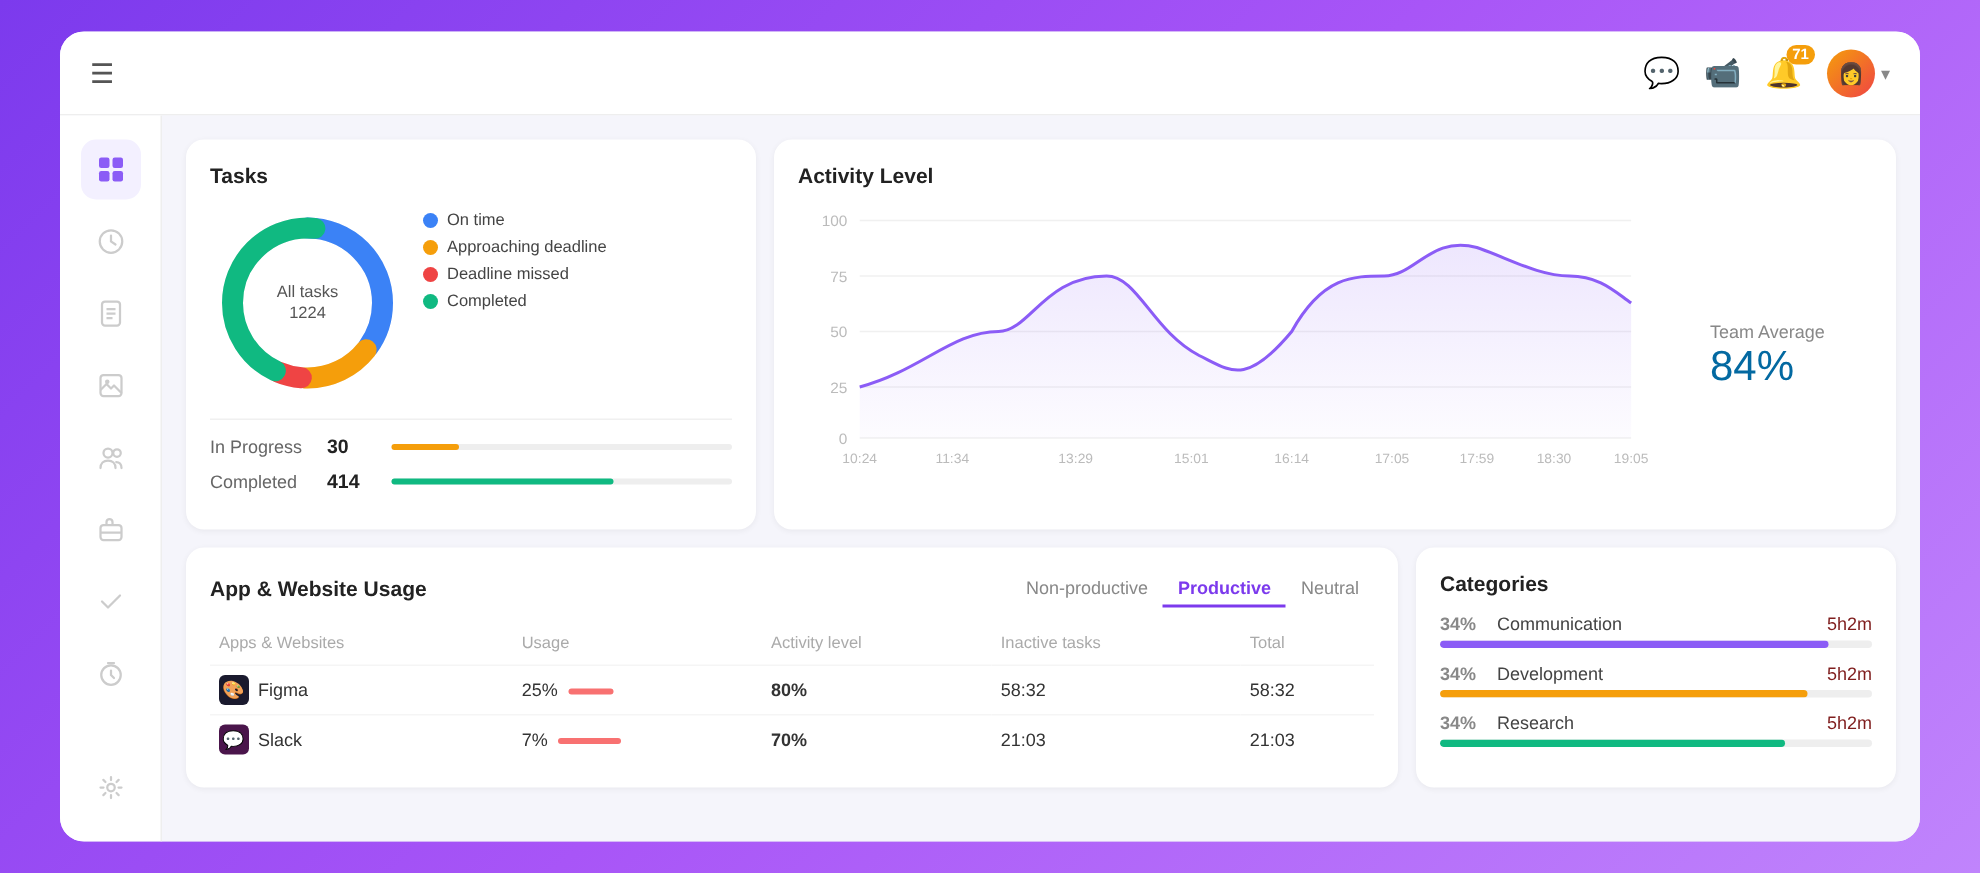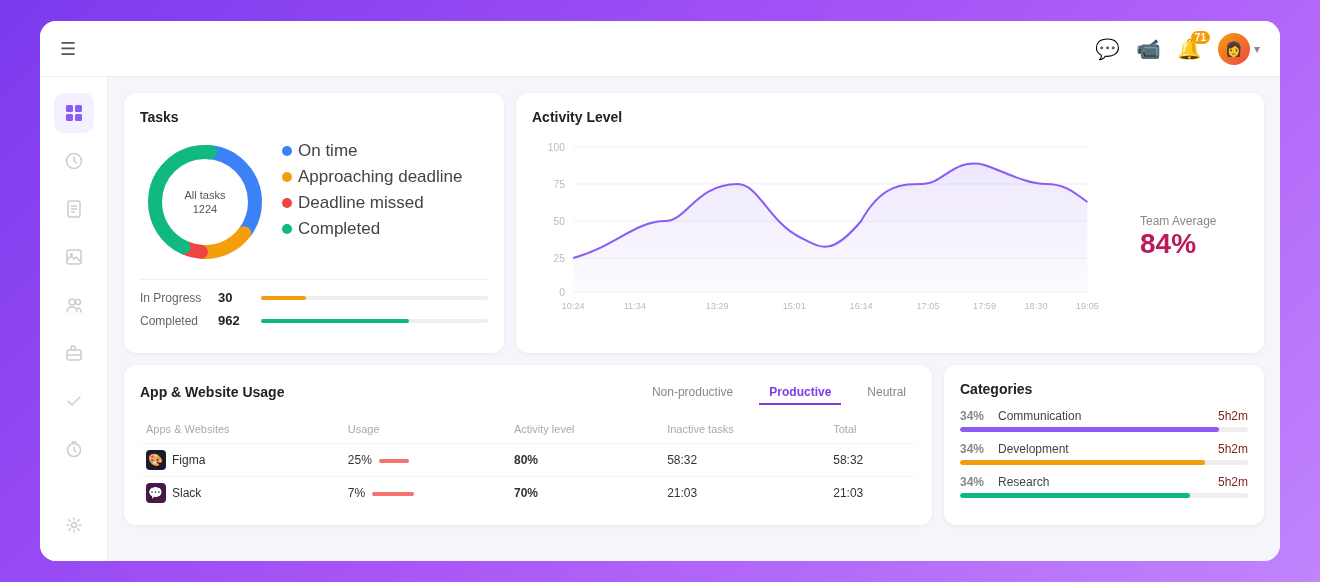--- a/index.html
+++ b/index.html
@@ -113,41 +113,41 @@
       position: absolute;
       top: 50%; left: 50%;
       transform: translate(-50%, -50%);
       text-align: center;
       font-size: 11px;
       color: #555;
       line-height: 1.3;
       font-weight: 500;
     }
     .legend { display: flex; flex-direction: column; gap: 6px; padding-top: 4px; }
-    .legend-item { display: flex; align-items: center; gap: 6px; font-size: 17px; color: #444; }
+    .legend-item { display: flex; align-items: center; gap: 6px; font-size: 11px; color: #444; }
     .legend-dot { width: 10px; height: 10px; border-radius: 50%; flex-shrink: 0; }
     .tasks-stats { margin-top: 12px; border-top: 1px solid #f0f0f0; padding-top: 10px; display: flex; flex-direction: column; gap: 8px; }
     .stat-row { display: flex; align-items: center; gap: 8px; }
     .stat-label { font-size: 12px; color: #666; width: 70px; }
     .stat-value { font-size: 13px; font-weight: 600; color: #222; width: 35px; }
     .stat-bar-wrap { flex: 1; height: 4px; background: #eee; border-radius: 2px; }
     .stat-bar { height: 100%; border-radius: 2px; }
     
     .activity-card { flex: 1; }
     .activity-inner { display: flex; gap: 20px; }
     .chart-area { flex: 1; position: relative; height: 200px; }
     .team-avg { display: flex; flex-direction: column; align-items: flex-start; justify-content: center; width: 120px; padding-left: 12px; }
     .team-avg-label { font-size: 12px; color: #888; }
-    .team-avg-value { font-size: 28px; font-weight: 700; color: #be185d; }
+    .team-avg-value { font-size: 28px; font-weight: 400; color: #0369a1; }
     
     .bottom-row { display: flex; gap: 12px; }
     .usage-card { flex: 1; }
     .categories-card { width: 320px; }
     
-    .usage-tabs { display: flex; gap: 16px; margin-bottom: 10px; }
+    .usage-tabs { display: flex; gap: 0; margin-bottom: 10px; }
     .usage-tab { font-size: 12px; color: #888; padding: 4px 10px; cursor: pointer; border-bottom: 2px solid transparent; }
     .usage-tab.active { color: #7c3aed; border-bottom: 2px solid #7c3aed; font-weight: 700; }
     
     .usage-table { width: 100%; font-size: 12px; border-collapse: collapse; }
     .usage-table th { color: #aaa; font-weight: 500; text-align: left; padding: 4px 6px 8px; font-size: 11px; }
     .usage-table td { padding: 6px 6px; color: #333; border-top: 1px solid #f5f5f5; }
     .app-icon { width: 20px; height: 20px; border-radius: 4px; display: inline-flex; align-items: center; justify-content: center; font-size: 12px; }
     .usage-bar-sm { display: inline-block; width: 30px; height: 4px; border-radius: 2px; background: #f87171; vertical-align: middle; margin-left: 4px; }
     .activity-green { color: #10b981; font-weight: 700; margin-left: 28px; }
     
@@ -306,21 +306,21 @@
           <div class="tasks-stats">
             <div class="stat-row">
               <span class="stat-label">In Progress</span>
               <span class="stat-value">30</span>
               <div class="stat-bar-wrap">
                 <div class="stat-bar" style="width:20%;background:#f59e0b;"></div>
               </div>
             </div>
             <div class="stat-row">
               <span class="stat-label">Completed</span>
-              <span class="stat-value">962</span>
+              <span class="stat-value">414</span>
               <div class="stat-bar-wrap">
                 <div class="stat-bar" style="width:65%;background:#10b981;"></div>
               </div>
             </div>
           </div>
         </div>
 
         <div class="card activity-card">
           <div class="card-title">Activity Level</div>
           <div class="activity-inner">

